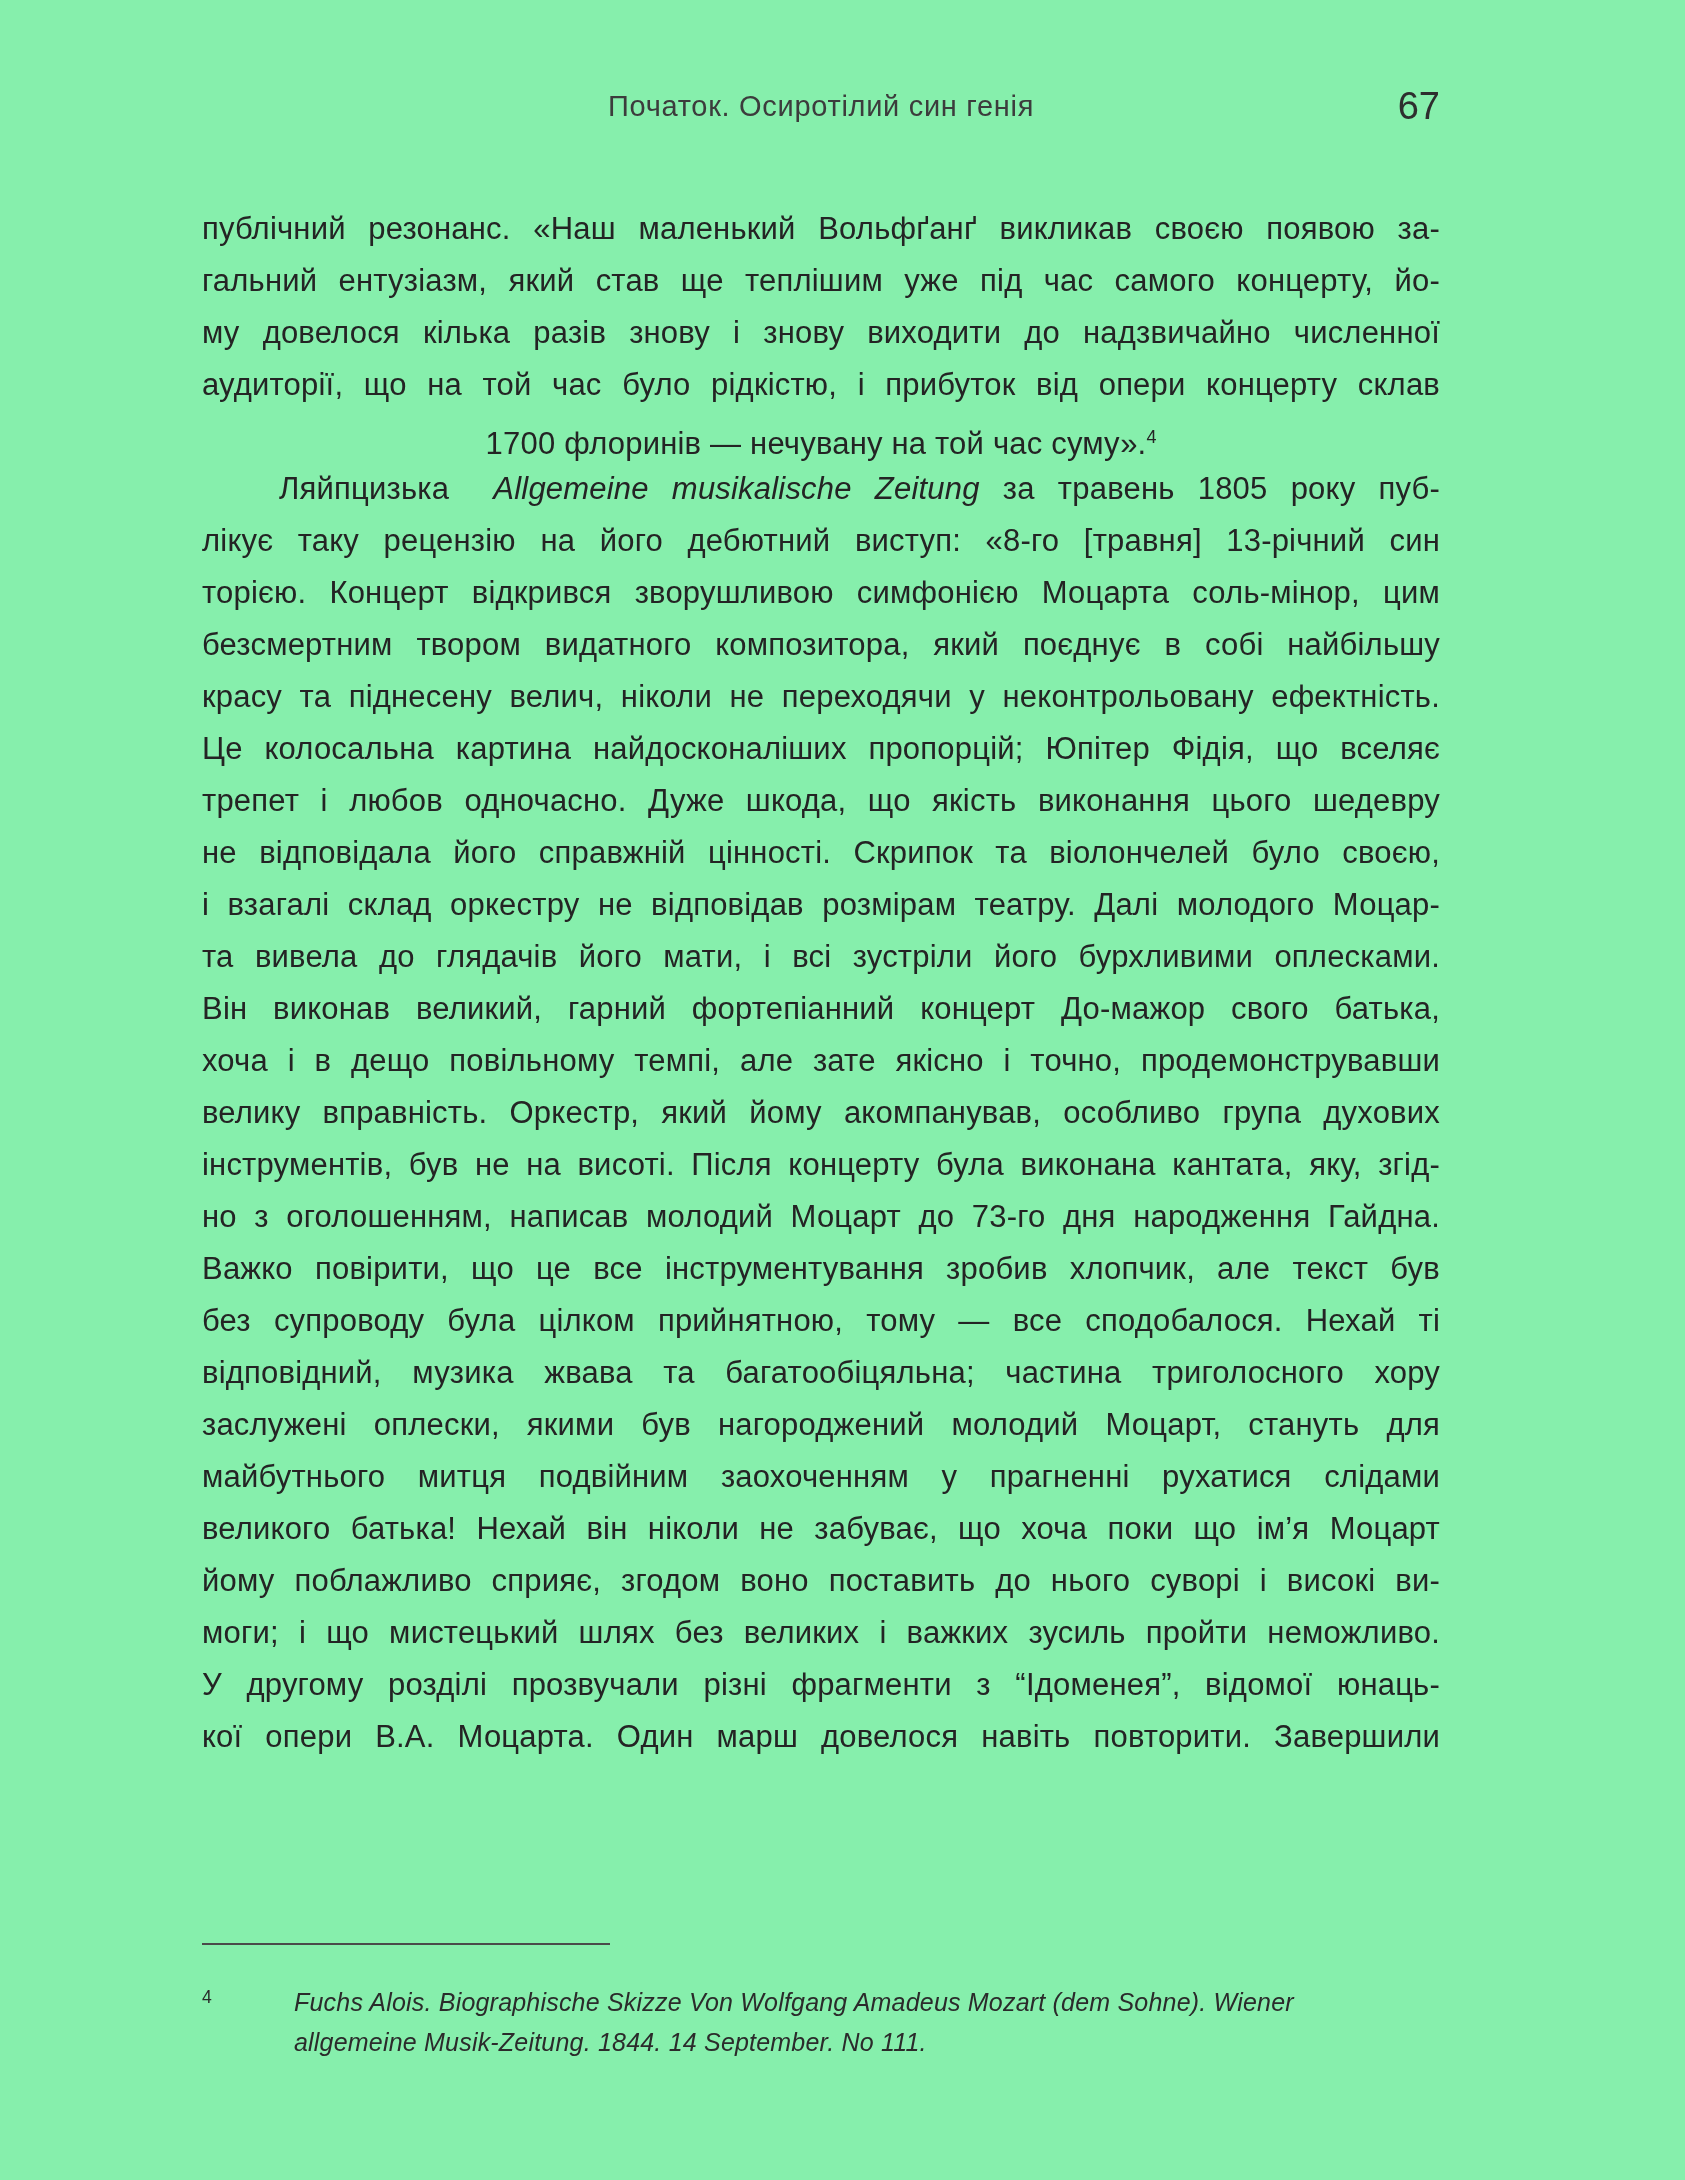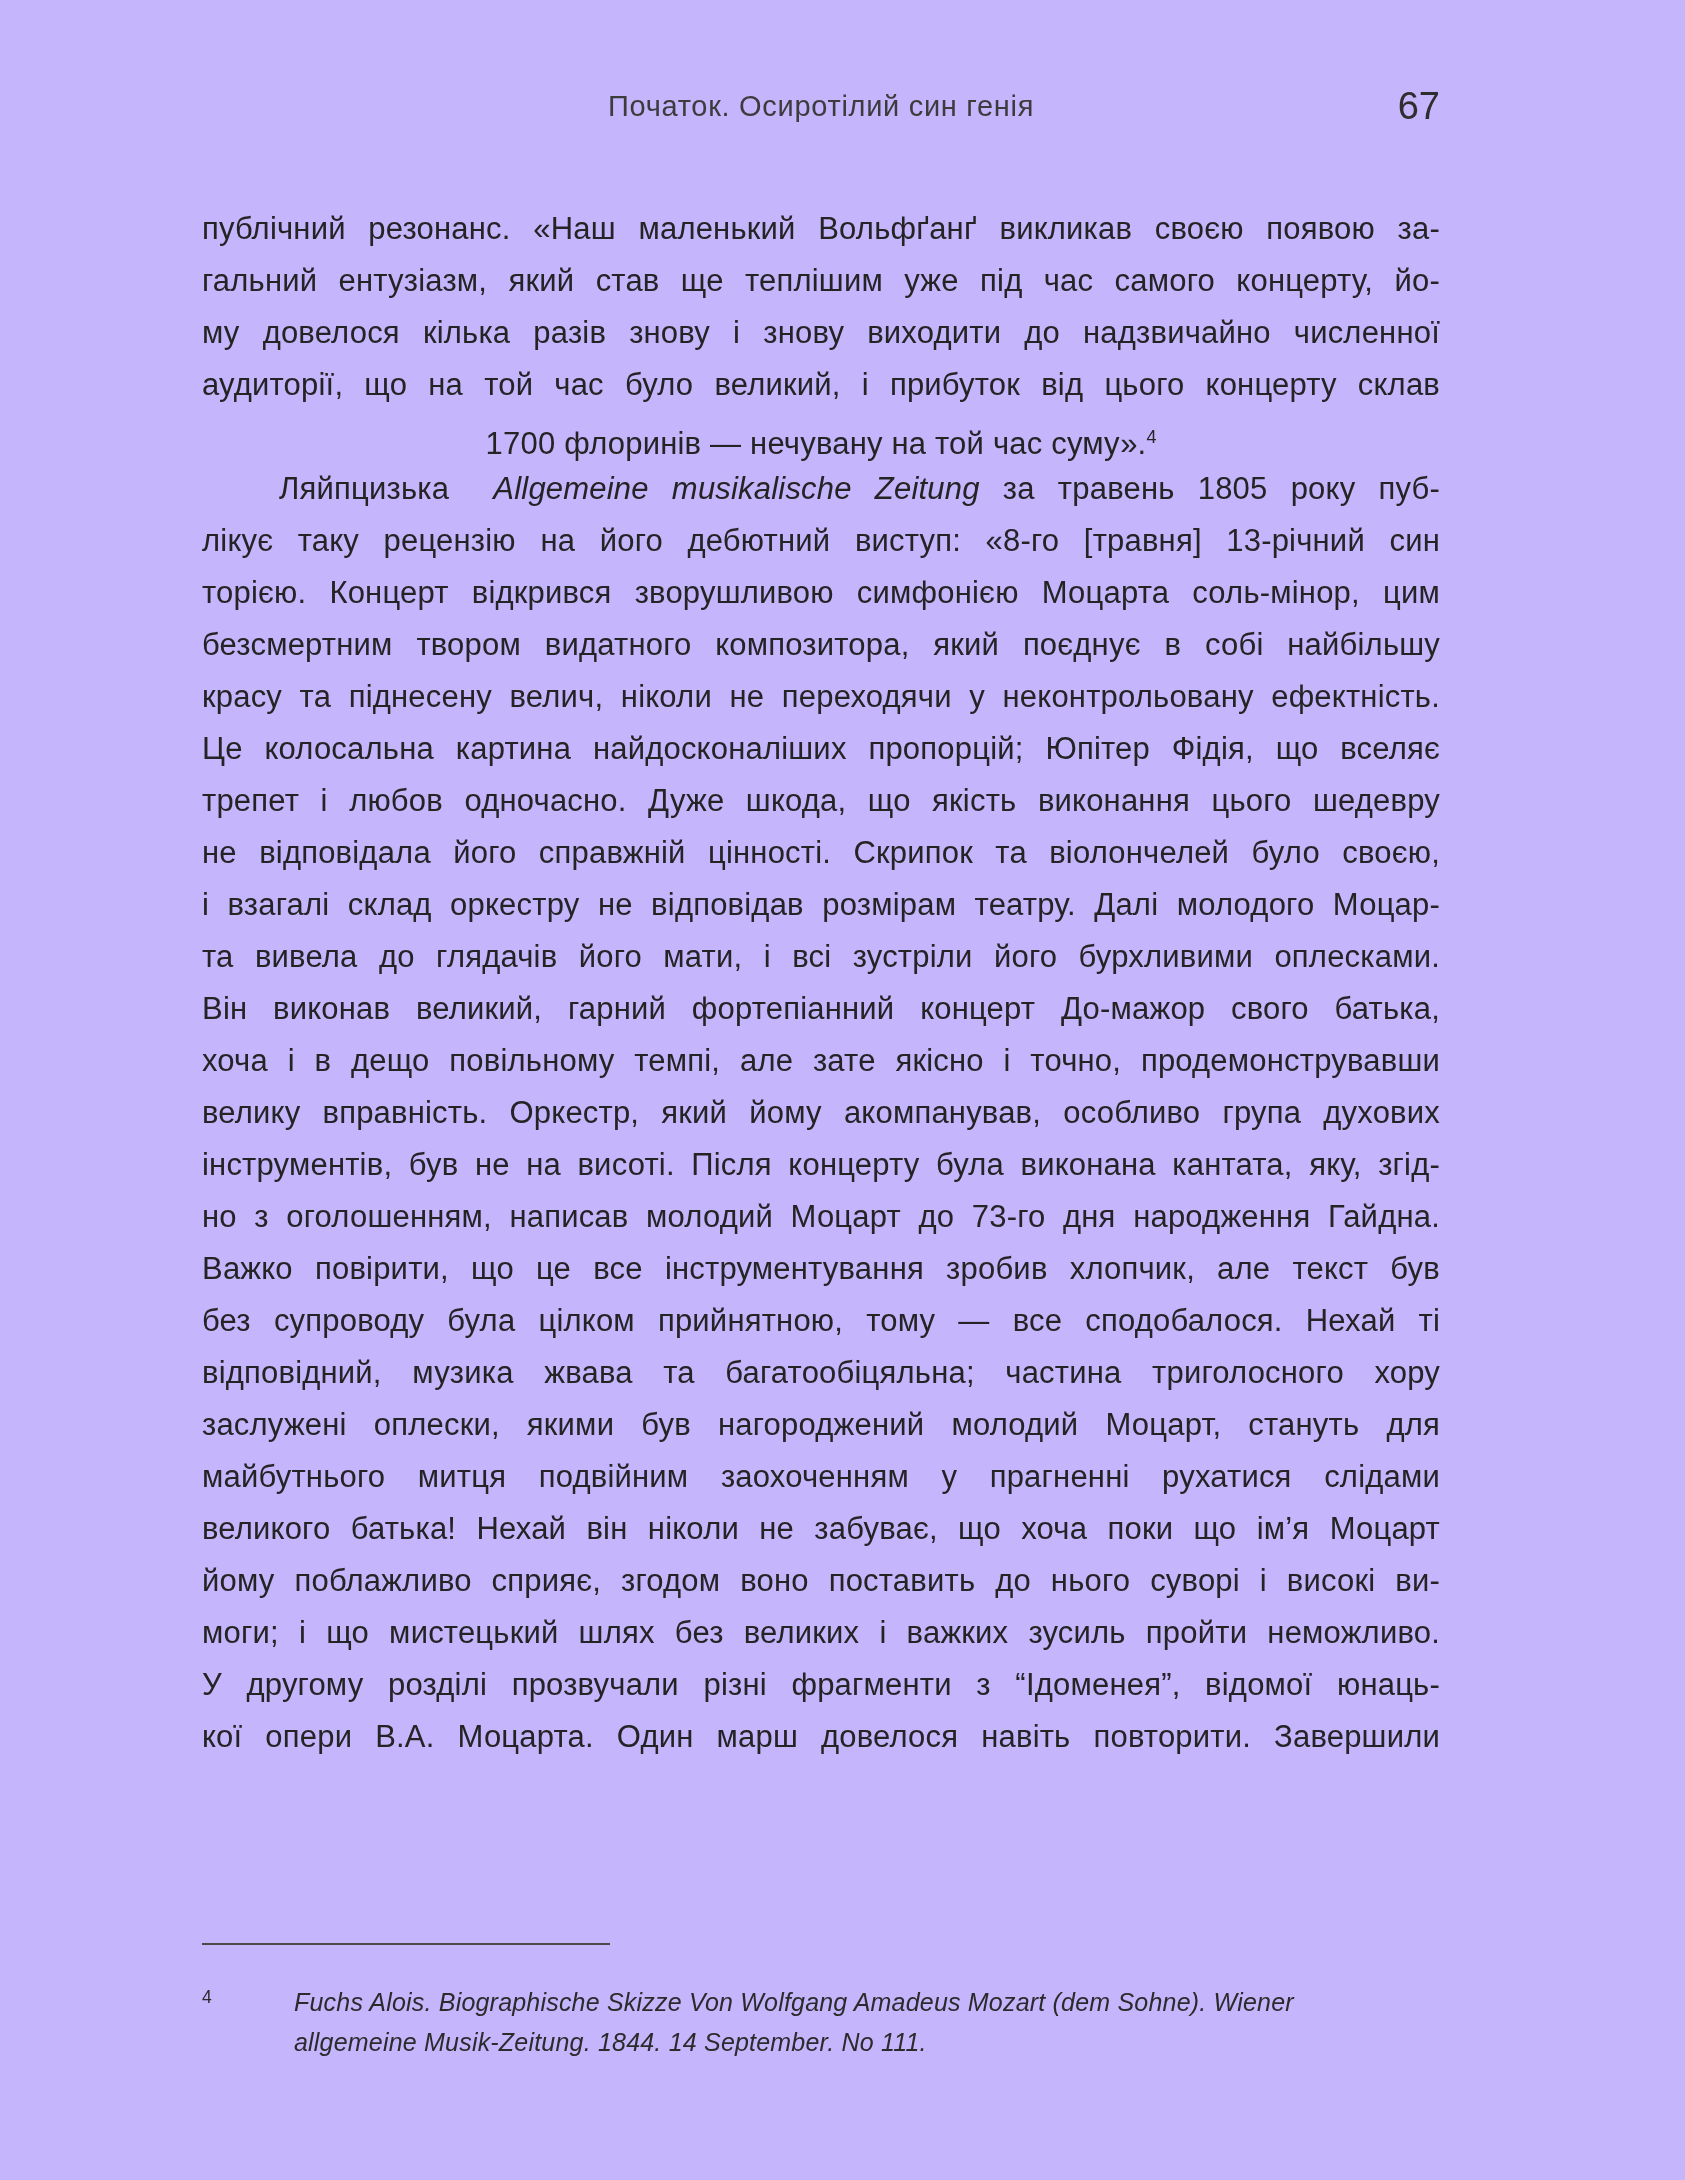--- a/index.html
+++ b/index.html
@@ -4,21 +4,21 @@
 <style>
   html, body {
     margin: 0;
     padding: 0;
     background: #ffffff;
   }
   .page {
     position: relative;
     width: 1685px;
     height: 2180px;
-    background: #c4b5fd;
+    background: #86efac;
     font-family: "Liberation Sans", "DejaVu Sans", sans-serif;
     color: #242424;
     overflow: hidden;
   }
   .running-head {
     position: absolute;
     top: 88px;
     left: 202px;
     width: 1238px;
     text-align: center;
@@ -110,21 +110,21 @@
 <div class="page">
 
   <div class="running-head">Початок. Осиротілий син генія</div>
 
   <div class="page-number">67</div>
 
   <div class="body-text">
       <div class="line"><span>публічний резонанс. «Наш маленький Вольфґанґ викликав своєю появою за-</span></div>
       <div class="line"><span>гальний ентузіазм, який став ще теплішим уже під час самого концерту, йо-</span></div>
       <div class="line"><span>му довелося кілька разів знову і знову виходити до надзвичайно численної</span></div>
-      <div class="line"><span>аудиторії, що на той час було великий, і прибуток від цього концерту склав</span></div>
+      <div class="line"><span>аудиторії, що на той час було рідкістю, і прибуток від опери концерту склав</span></div>
       <div class="line noj"><span>1700 флоринів — нечувану на той час суму».</span><span class="sup">4</span></div>
       <div class="line indent"><span>Ляйпцизька </span><span class="it">Allgemeine musikalische Zeitung</span><span> за травень 1805 року пуб-</span></div>
       <div class="line"><span>лікує таку рецензію на його дебютний виступ: «8-го [травня] 13-річний син</span></div>
       <div class="line"><span>торією. Концерт відкрився зворушливою симфонією Моцарта соль-мінор, цим</span></div>
       <div class="line"><span>безсмертним твором видатного композитора, який поєднує в собі найбільшу</span></div>
       <div class="line"><span>красу та піднесену велич, ніколи не переходячи у неконтрольовану ефектність.</span></div>
       <div class="line"><span>Це колосальна картина найдосконаліших пропорцій; Юпітер Фідія, що вселяє</span></div>
       <div class="line"><span>трепет і любов одночасно. Дуже шкода, що якість виконання цього шедевру</span></div>
       <div class="line"><span>не відповідала його справжній цінності. Скрипок та віолончелей було своєю,</span></div>
       <div class="line"><span>і взагалі склад оркестру не відповідав розмірам театру. Далі молодого Моцар-</span></div>

